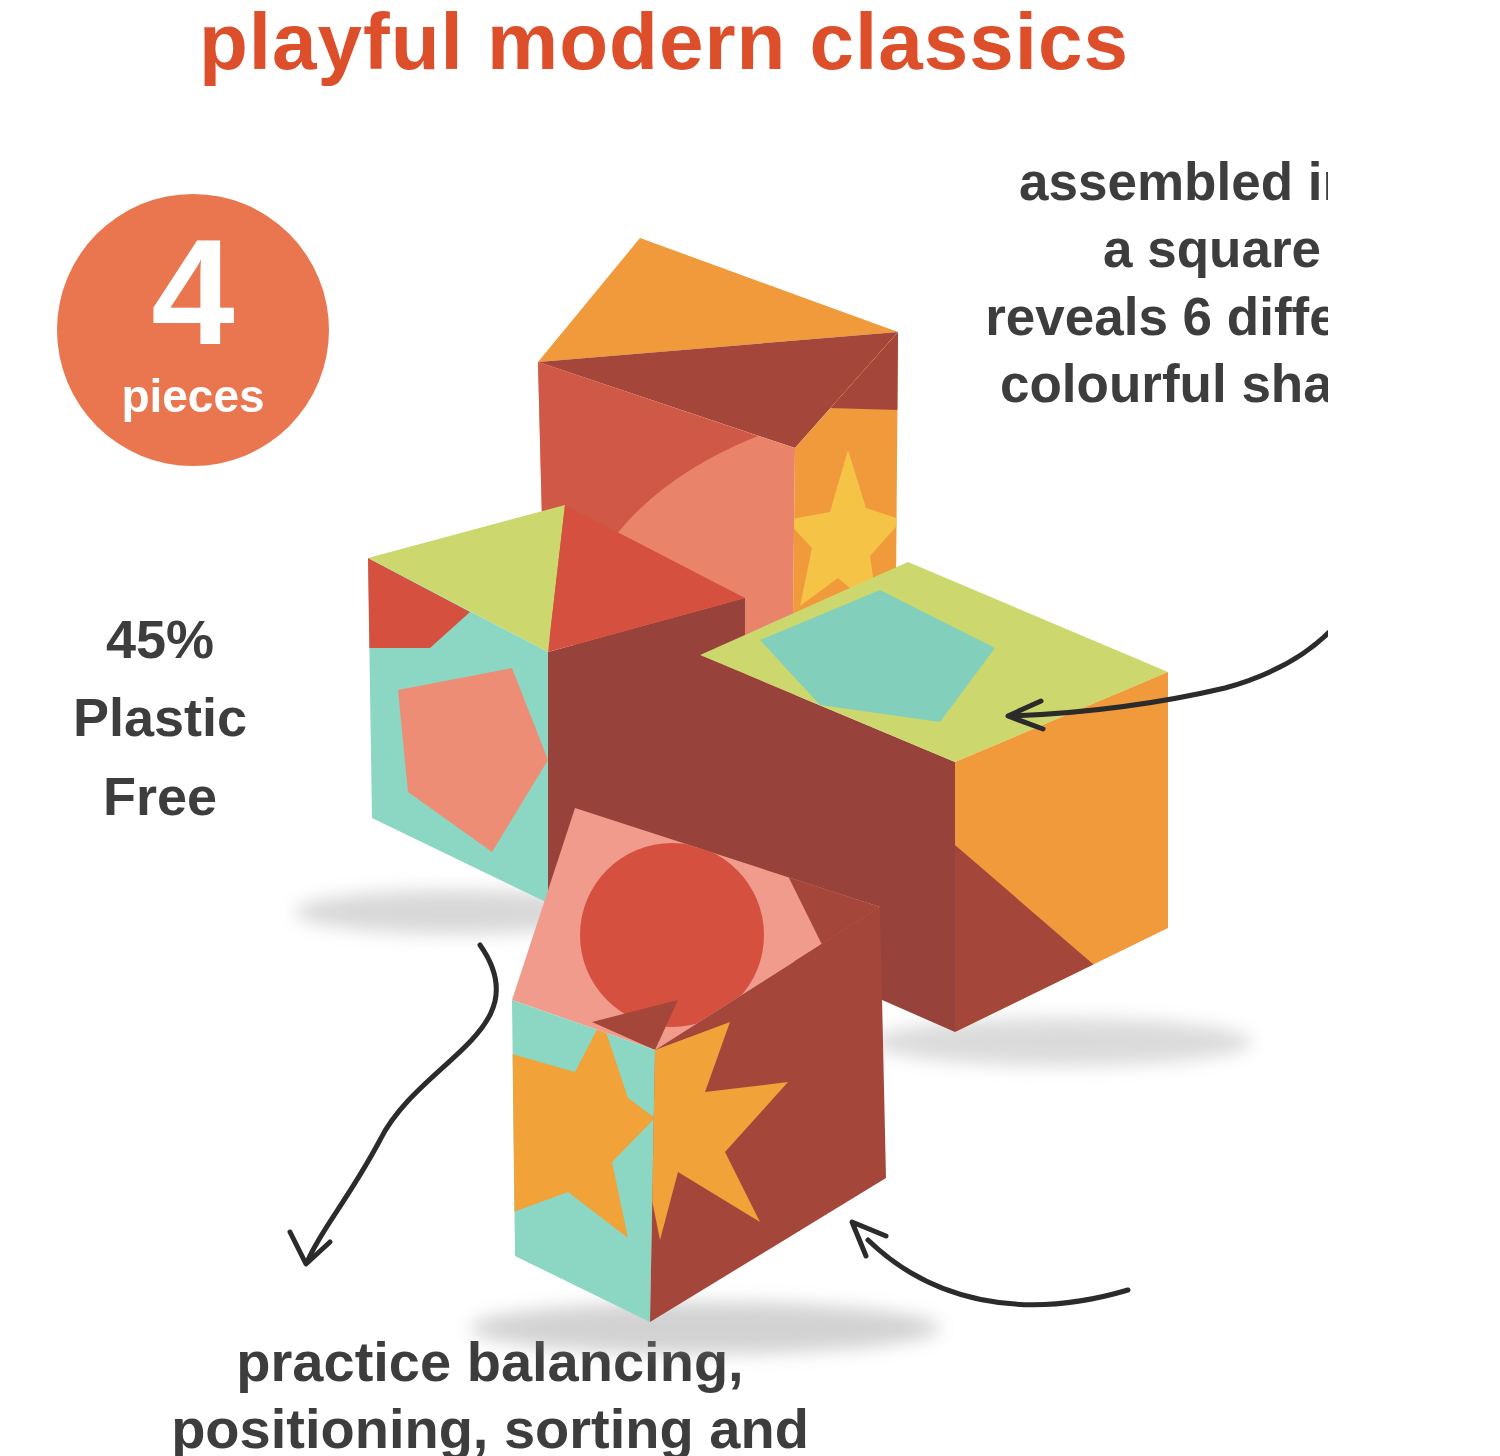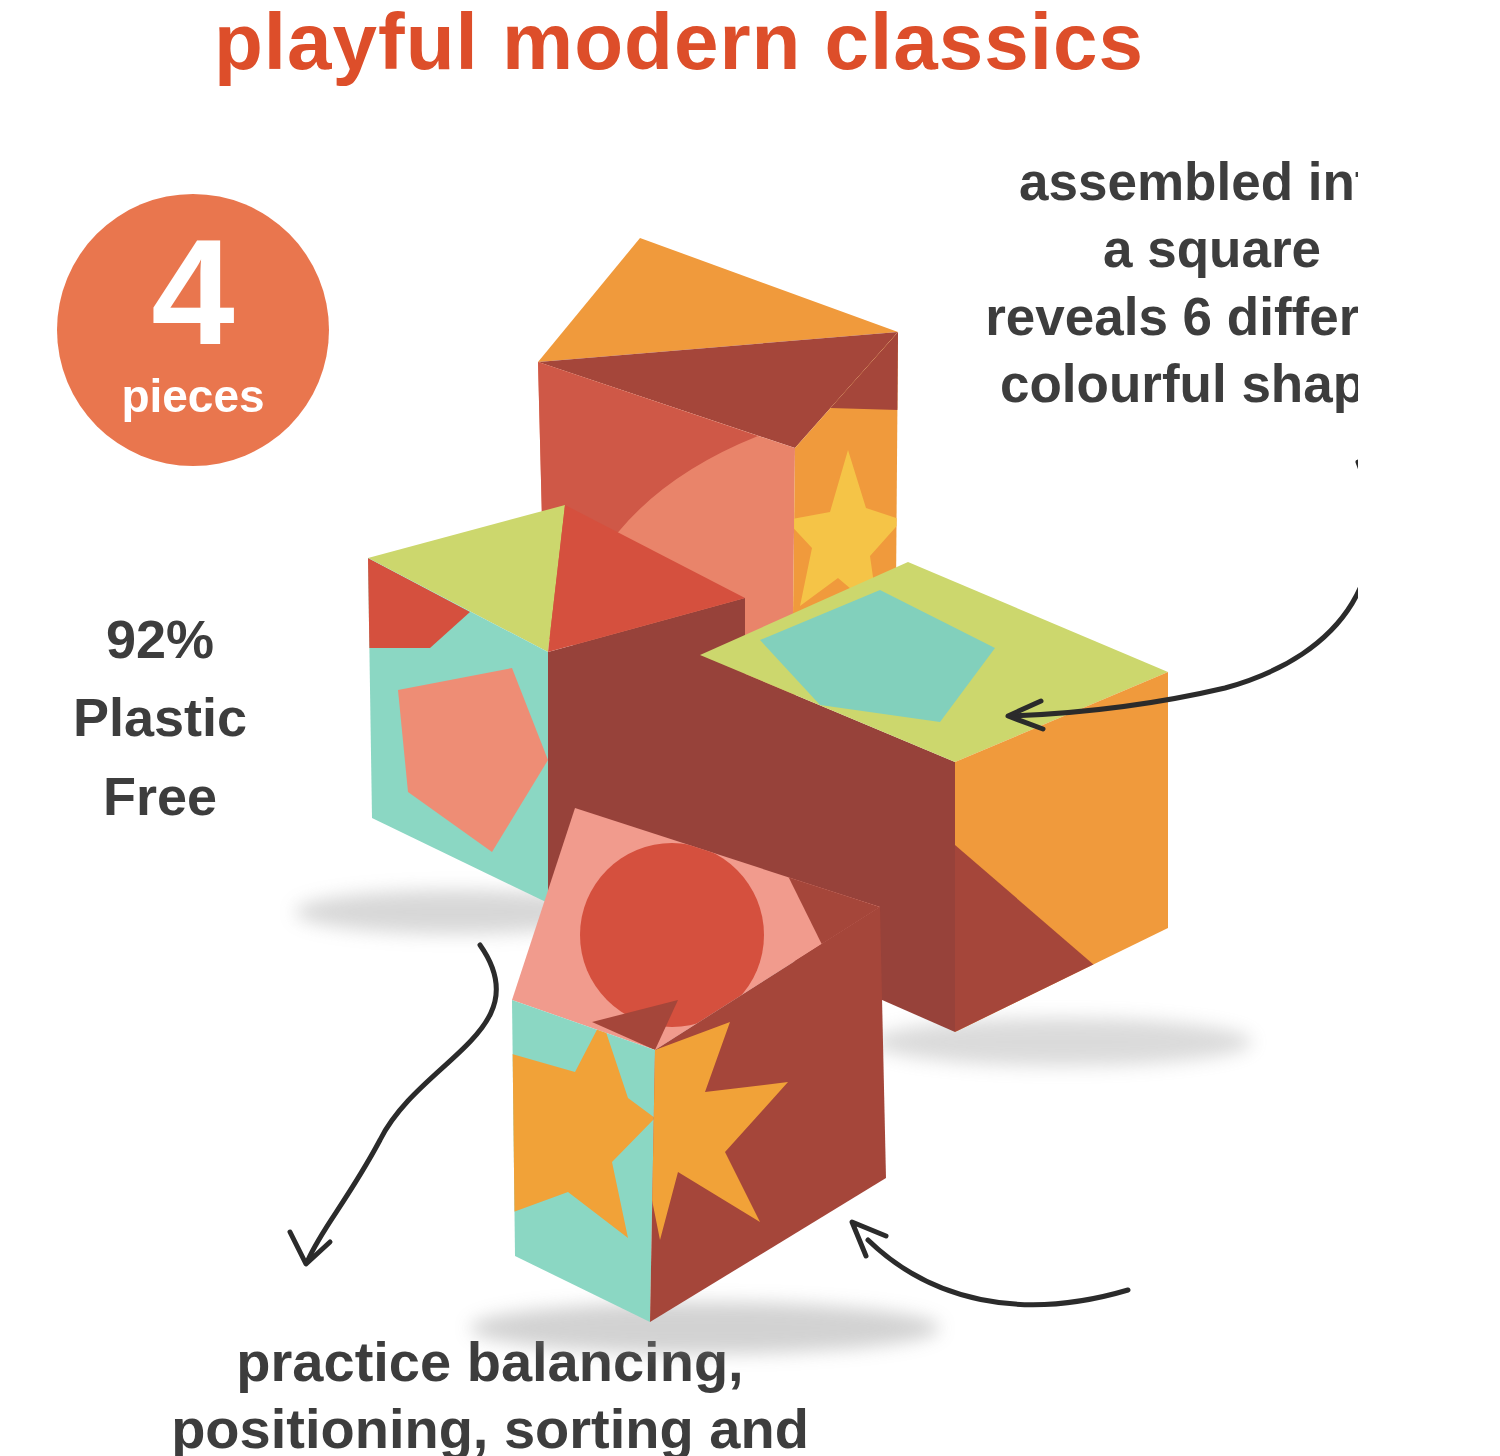--- a/index.html
+++ b/index.html
@@ -1,18 +1,18 @@
 <!DOCTYPE html>
 <html style="--title: #dd4e2a; --badge: #e9764e; --text: #3d3d3d; --arrow: #2b2b2b;"><head>
 <meta charset="utf-8">
 <style>
   html,body{margin:0;padding:0;background:#fff;}
   .canvas{
     position:relative;width:1328px;height:1456px;background:#fff;overflow:hidden;
-    font-family:"Liberation Sans", sans-serif;color:#3d3d3d;padding-left:30px;
+    font-family:"Liberation Sans", sans-serif;color:#3d3d3d;
   }
   .title{
     position:absolute;top:2px;left:0;width:100%;text-align:center;
     font-size:80px;font-weight:bold;letter-spacing:1px;line-height:1;
     color:var(--title,#dd4e2a);
   }
   .badge{
     position:absolute;left:57px;top:194px;width:272px;height:272px;border-radius:50%;
     background:var(--badge,#e9764e);color:#fff;display:flex;flex-direction:column;
     align-items:center;justify-content:center;text-align:center;
@@ -38,21 +38,21 @@
 
   <div class="badge">
     <div class="num">4</div>
     <div class="lbl">pieces</div>
   </div>
 
   <div class="callout co-assembled">assembled into
 a square
 reveals 6 different
 colourful shapes</div>
-  <div class="callout co-plastic">92%
+  <div class="callout co-plastic">45%
 Plastic
 Free</div>
   <div class="callout co-practice">practice balancing,
 positioning, sorting and stacking</div>
 
   <svg class="scene" viewBox="0 0 1500 1456">
     <defs>
       <filter id="soft" x="-60%" y="-60%" width="220%" height="220%">
         <feGaussianBlur stdDeviation="9"></feGaussianBlur>
       </filter>

